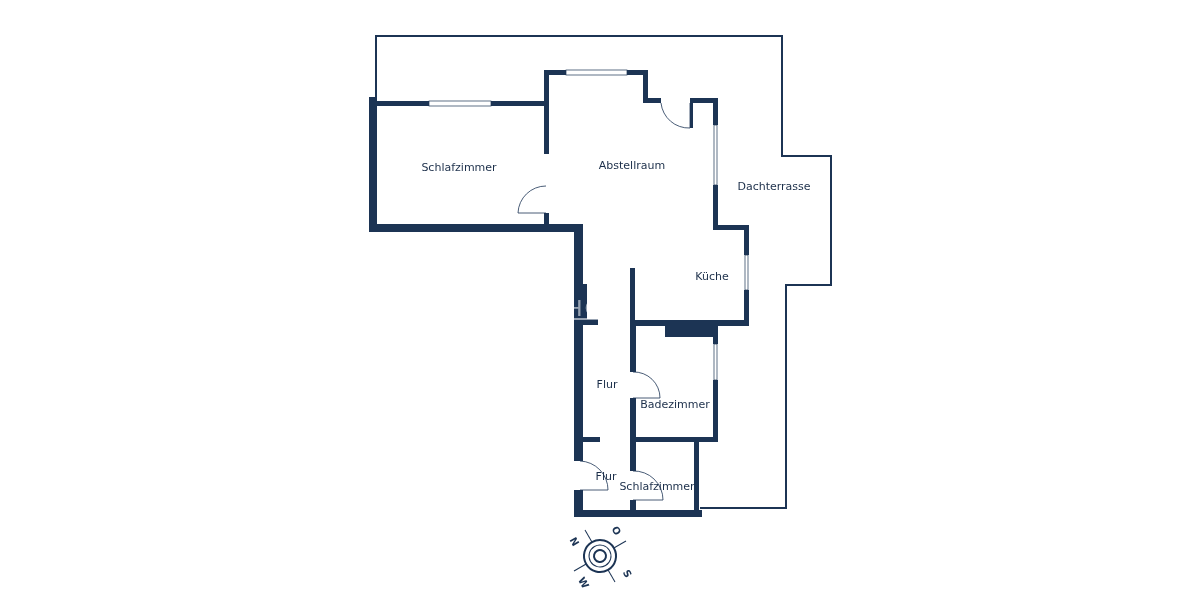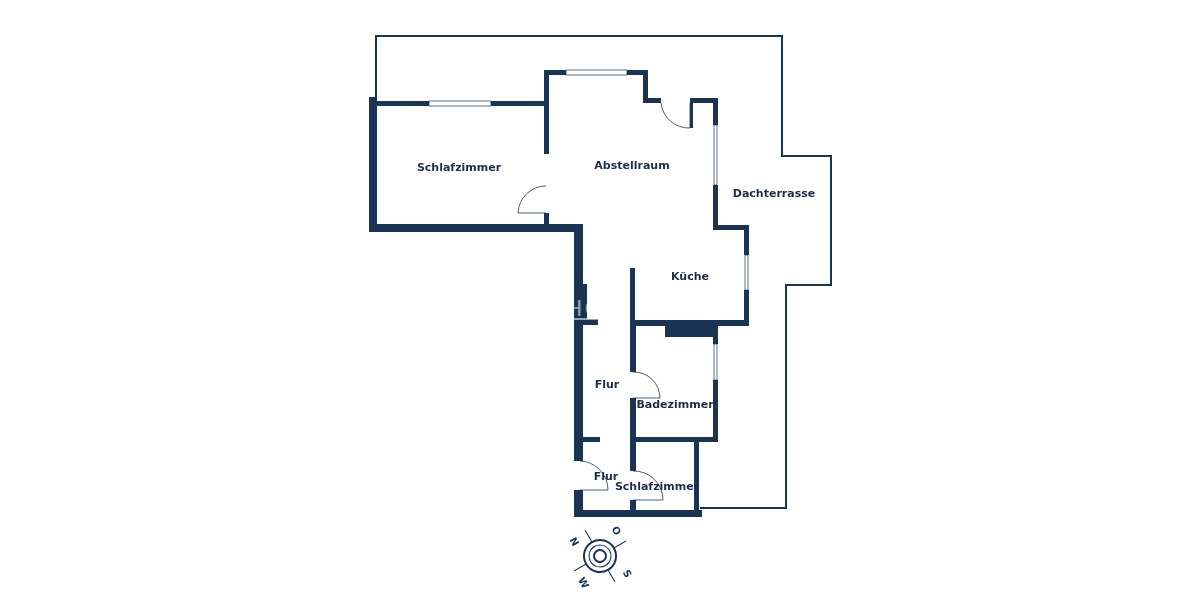--- a/index.html
+++ b/index.html
@@ -1,18 +1,18 @@
 <!DOCTYPE html>
 <html><head>
 <meta charset="utf-8">
 <style>
   html, body { margin:0; padding:0; background:#ffffff; }
   body { width:1200px; height:600px; position:relative; overflow:hidden; font-family:"DejaVu Sans", sans-serif; }
   #plan { position:absolute; left:0; top:0; width:1200px; height:600px; }
-  .label { position:absolute; font-size:11px; font-weight:bold; color:#1c2f4a; transform:translate(-50%,-50%); white-space:nowrap; }
+  .label { position:absolute; font-size:11px; font-weight:normal; color:#1c2f4a; transform:translate(-50%,-50%); white-space:nowrap; }
   .watermark { position:absolute; font-size:22px; color:rgba(255,255,255,0.55); left:566px; top:296px; letter-spacing:2px;text-decoration:underline; }
 </style>
 </head>
 <body>
 
 <svg id="plan" viewBox="0 0 1200 600" xmlns="http://www.w3.org/2000/svg">
   <g fill="none" stroke="#1c3454">
 
     <polyline points="376,98 376,36 782,36 782,156 831,156 831,285 786,285 786,508 700,508" stroke-width="2"></polyline>
   </g>
@@ -88,18 +88,18 @@
     <text x="616" y="534" transform="rotate(60 616 531)">O</text>
     <text x="627" y="577" transform="rotate(60 627 574)">S</text>
     <text x="583" y="586" transform="rotate(60 583 583)">W</text>
   </g>
 </svg>
 
 <div class="watermark">HO</div>
 
 <div class="label" style="left:459px;top:167px">Schlafzimmer</div>
 <div class="label" style="left:632px;top:165px">Abstellraum</div>
-<div class="label" style="left:774px;top:193px">Dachterrasse</div>
-<div class="label" style="left:690px;top:276px">Küche</div>
+<div class="label" style="left:774px;top:186px">Dachterrasse</div>
+<div class="label" style="left:712px;top:276px">Küche</div>
 <div class="label" style="left:607px;top:384px">Flur</div>
 <div class="label" style="left:675px;top:404px">Badezimmer</div>
 <div class="label" style="left:606px;top:476px">Flur</div>
 <div class="label" style="left:657px;top:486px">Schlafzimmer</div>
 
 </body></html>

